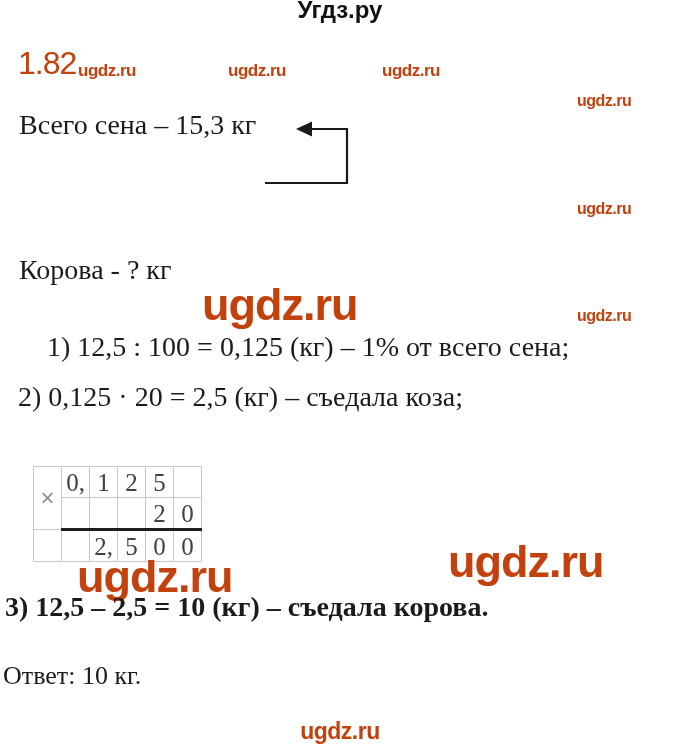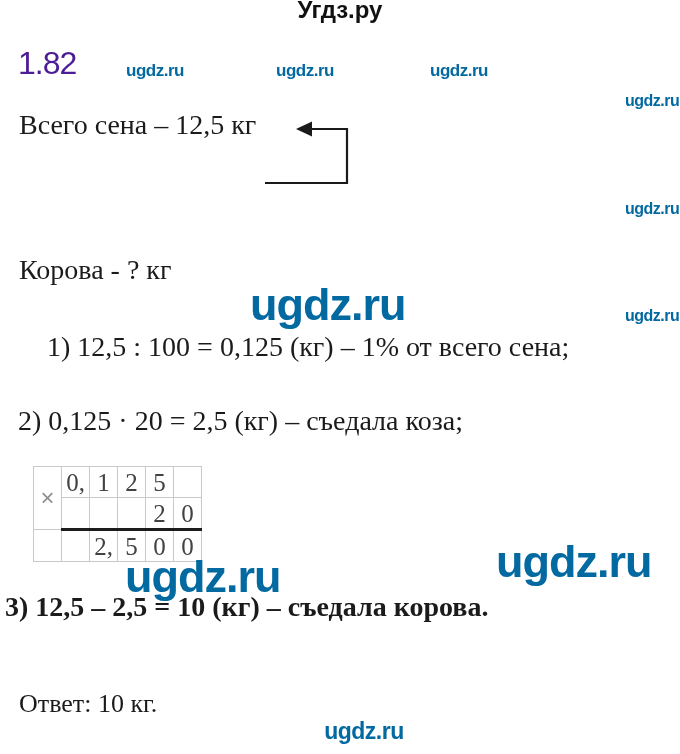--- a/index.html
+++ b/index.html
@@ -8,32 +8,32 @@
     width:680px;height:754px;
     background:#ffffff;
     overflow:hidden;
     font-family:"Liberation Serif","DejaVu Serif",serif;
     color:#1b1b1b;
   }
   .abs{position:absolute;line-height:1.2;white-space:nowrap;}
   .sans{font-family:"Liberation Sans","DejaVu Sans",sans-serif;}
   .wm{
     font-family:"Liberation Sans","DejaVu Sans",sans-serif;
-    font-weight:bold;color:#0369a1;letter-spacing:-0.5px;margin-left:48px;
+    font-weight:bold;color:#c2410c;letter-spacing:-0.5px;
   }
   .wm-sm{font-size:17px;}
   .wm-side{font-size:16px;}
   .wm-big{font-size:45px;letter-spacing:-1px;}
   .wm-bottom{font-size:23px;left:0;right:0;text-align:center;}
   .site-header{
     left:0;right:0;top:-4px;text-align:center;
     font-size:24px;font-weight:bold;color:#111;
   }
   .problem-number{
-    left:18px;top:44px;font-size:32px;color:#4c1d95;
+    left:18px;top:44px;font-size:32px;color:#c2410c;
     letter-spacing:-1px;
   }
   .body-line{font-size:28px;}
   .answer-line{font-size:26px;}
   
   .mult{
     position:absolute;left:33px;top:466px;
     border-collapse:collapse;
   }
   .mult td{
@@ -60,32 +60,32 @@
 
   <div class="abs problem-number sans">1.82</div>
   <div class="abs wm wm-sm" style="left:78px;top:61px;">ugdz.ru</div>
   <div class="abs wm wm-sm" style="left:228px;top:61px;">ugdz.ru</div>
   <div class="abs wm wm-sm" style="left:382px;top:61px;">ugdz.ru</div>
 
   <div class="abs wm wm-side" style="left:577px;top:91px;">ugdz.ru</div>
   <div class="abs wm wm-side" style="left:577px;top:199px;">ugdz.ru</div>
   <div class="abs wm wm-side" style="left:577px;top:306px;">ugdz.ru</div>
 
-  <div class="abs body-line" style="left:19px;top:108px;">Всего сена – 12,5 кг</div>
+  <div class="abs body-line" style="left:19px;top:108px;">Всего сена – 15,3 кг</div>
   <div class="abs body-line" style="left:19px;top:215px;margin-top:38px;">Корова - ? кг</div>
 
   <svg class="connector" width="92" height="72" viewBox="0 0 92 72">
     <polyline points="3,63 85,63 85,9 47,9" fill="none" stroke="#1a1a1a" stroke-width="2.2"></polyline>
     <polygon points="34,9 50,1.5 50,16.5" fill="#1a1a1a"></polygon>
   </svg>
 
   <div class="abs wm wm-big" style="left:202px;top:278px;">ugdz.ru</div>
 
   <div class="abs body-line" style="left:18px;top:330px;margin-left:29px;">1) 12,5 : 100 = 0,125 (кг) – 1% от всего сена;</div>
-  <div class="abs body-line" style="left:18px;top:404px;">2) 0,125 · 20 = 2,5 (кг) – съедала коза;</div>
+  <div class="abs body-line" style="left:18px;top:380px;">2) 0,125 · 20 = 2,5 (кг) – съедала коза;</div>
 
   <table class="mult">
     <tbody>
         <tr>
       <td class="op" rowspan="2">×</td>
       <td>0,</td>
       <td>1</td>
       <td>2</td>
       <td>5</td>
       <td></td>
@@ -106,17 +106,17 @@
       <td>0</td>
     </tr>
   </tbody>
     </table>
 
   <div class="abs wm wm-big" style="left:77px;top:550px;">ugdz.ru</div>
   <div class="abs wm wm-big" style="left:448px;top:535px;">ugdz.ru</div>
 
   <div class="abs body-line" style="left:5px;top:590px;font-weight:bold;">3) 12,5 – 2,5 = 10 (кг) – съедала корова.</div>
 
-  <div class="abs answer-line" style="left:19px;top:660px;margin-top:28px;">Ответ: 10 кг.</div>
+  <div class="abs answer-line" style="left:3px;top:660px;">Ответ: 10 кг.</div>
 
   <div class="abs wm wm-bottom" style="top:718px;">ugdz.ru</div>
 
 </div>
 
 </body></html>

